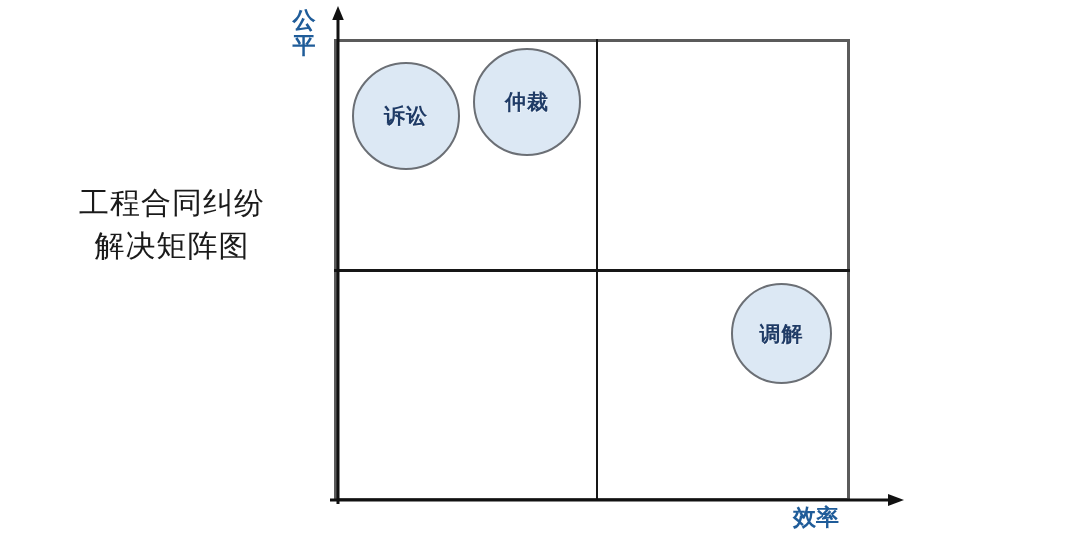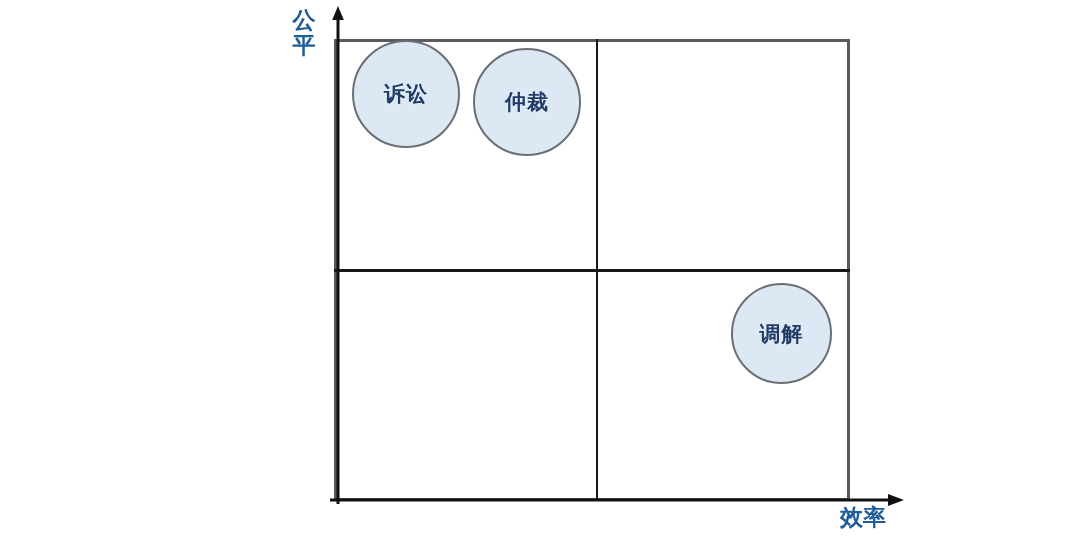--- a/index.html
+++ b/index.html
@@ -90,21 +90,20 @@
     top: 8px;
     width: 30px;
     text-align: center;
     white-space: pre-line;
   }
   .axis-label-x {
     left: 793px;
     top: 505px;
     text-align: left;
     white-space: nowrap;
-    margin-left: 47px;
   }
 
   
   .node {
     position: absolute;
     border-radius: 50%;
     background: #dce8f4;
     border: 2px solid #6b6f75;
     box-sizing: border-box;
     display: flex;
@@ -121,40 +120,42 @@
     letter-spacing: 1px;
     white-space: pre-line;
     text-shadow: 0.5px 0.5px 0 rgba(255,255,255,0.55);
   }
 </style>
 </head>
 <body>
 
 <div id="canvas">
 
+  <div class="diagram-title">工程合同纠纷
+解决矩阵图</div>
 
   <div class="matrix-frame"></div>
   <div class="divider-h"></div>
   <div class="divider-v"></div>
 
   <svg class="axis-y" viewBox="0 0 18 500">
     <line x1="9" y1="500" x2="9" y2="14" stroke="#111111" stroke-width="3"></line>
     <polygon points="9,2 3.2,16 14.8,16" fill="#111111"></polygon>
   </svg>
 
   <svg class="axis-x" viewBox="0 0 575 20">
     <line x1="0" y1="10" x2="560" y2="10" stroke="#111111" stroke-width="3"></line>
     <polygon points="574,10 558,4 558,16" fill="#111111"></polygon>
   </svg>
 
   <div class="axis-label axis-label-y">公
 平</div>
   <div class="axis-label axis-label-x">效率</div>
 
-  <div class="node" style="left:352px; top:40px; width:108px; height:108px;">
+  <div class="node" style="left:352px; top:62px; width:108px; height:108px;">
     <span class="node-label">诉讼</span>
   </div>
 
   <div class="node" style="left:473px; top:48px; width:108px; height:108px;text-align:center;">
     <span class="node-label">仲裁</span>
   </div>
 
 
 
   <div class="node" style="left:731px; top:283px; width:101px; height:101px;">

